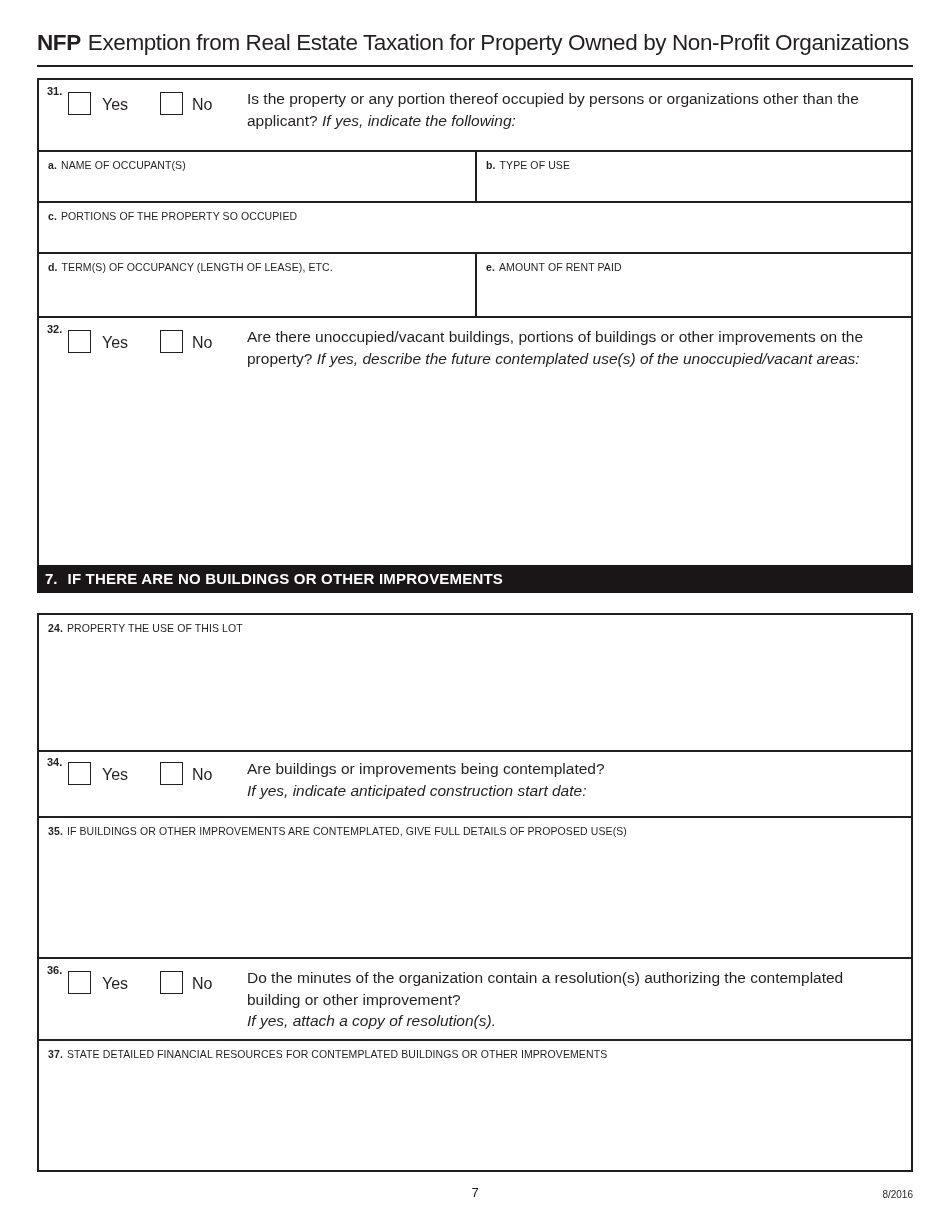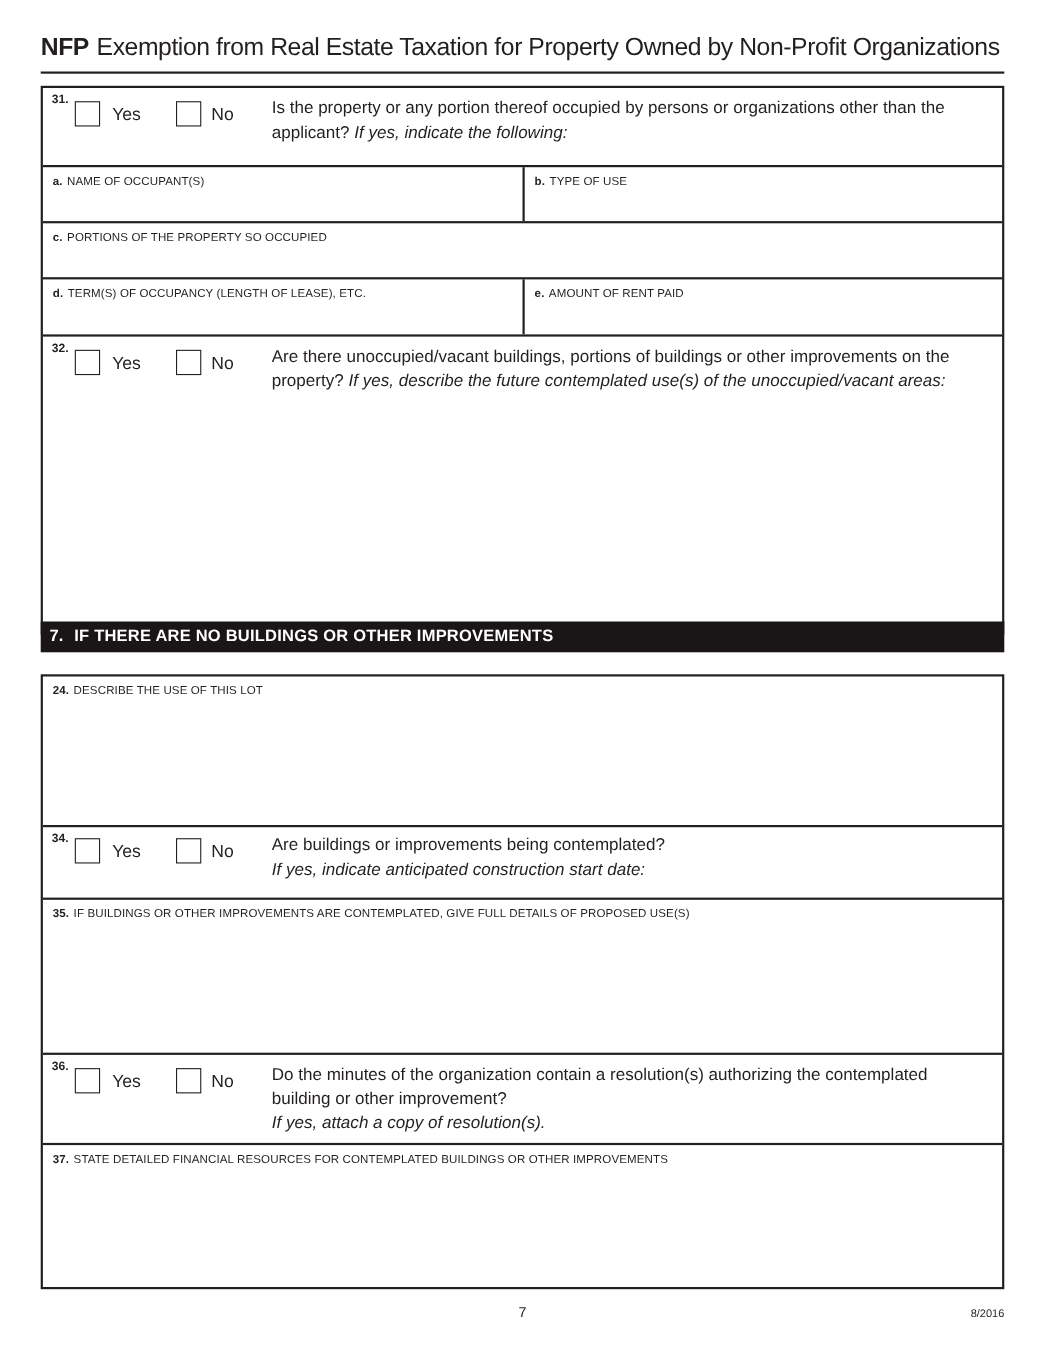--- a/index.html
+++ b/index.html
@@ -48,21 +48,21 @@
   .opt-yes{ left:63px; }
   .opt-no { left:153px; }
   .q-text { position:absolute; top:8px; left:208px; right:14px; font-size:15.5px; line-height:21.5px; }
   .q-text i { font-style:italic; }
   .q-text .iline { display:block; font-style:italic; }
 
   
   .r-q31 { height:70px; }
   .r-ab  { height:51px; }
   .r-c   { height:51px; }
-  .r-de  { height:52px;justify-content:center; }
+  .r-de  { height:64px;justify-content:center; }
   .r-q32 { height:271px; }
 
   
   .r-33 { height:135px; }
   .r-34 { height:66px; }
   .r-35 { height:141px; }
   .r-36 { height:82px; }
   .r-37 { height:124px; }
 
   
@@ -120,21 +120,21 @@
   </div>
 </div>
 
 <div class="abs section-bar">
   <span class="bar-num">7.</span><span class="bar-title">IF THERE ARE NO BUILDINGS OR OTHER IMPROVEMENTS</span>
 </div>
 
 <div class="abs box" id="box-lower">
 
   <div class="row r-33 fcell">
-    <b>24.</b><span>DESCRIBE THE USE OF THIS LOT</span>
+    <b>24.</b><span>PROPERTY THE USE OF THIS LOT</span>
   </div>
 
   <div class="row r-34 bt qcell">
     <span class="q-num" style="top:4px;">34.</span>
     <span class="cb cb-yes" style="top:10px;"></span>
     <span class="opt opt-yes" style="top:14px;">Yes</span>
     <span class="cb cb-no" style="top:10px;"></span>
     <span class="opt opt-no" style="top:14px;">No</span>
     <span class="q-text" style="top:6px;"><span>Are buildings or improvements being contemplated?</span><span class="iline">If yes, indicate anticipated construction start date:</span></span>
   </div>

